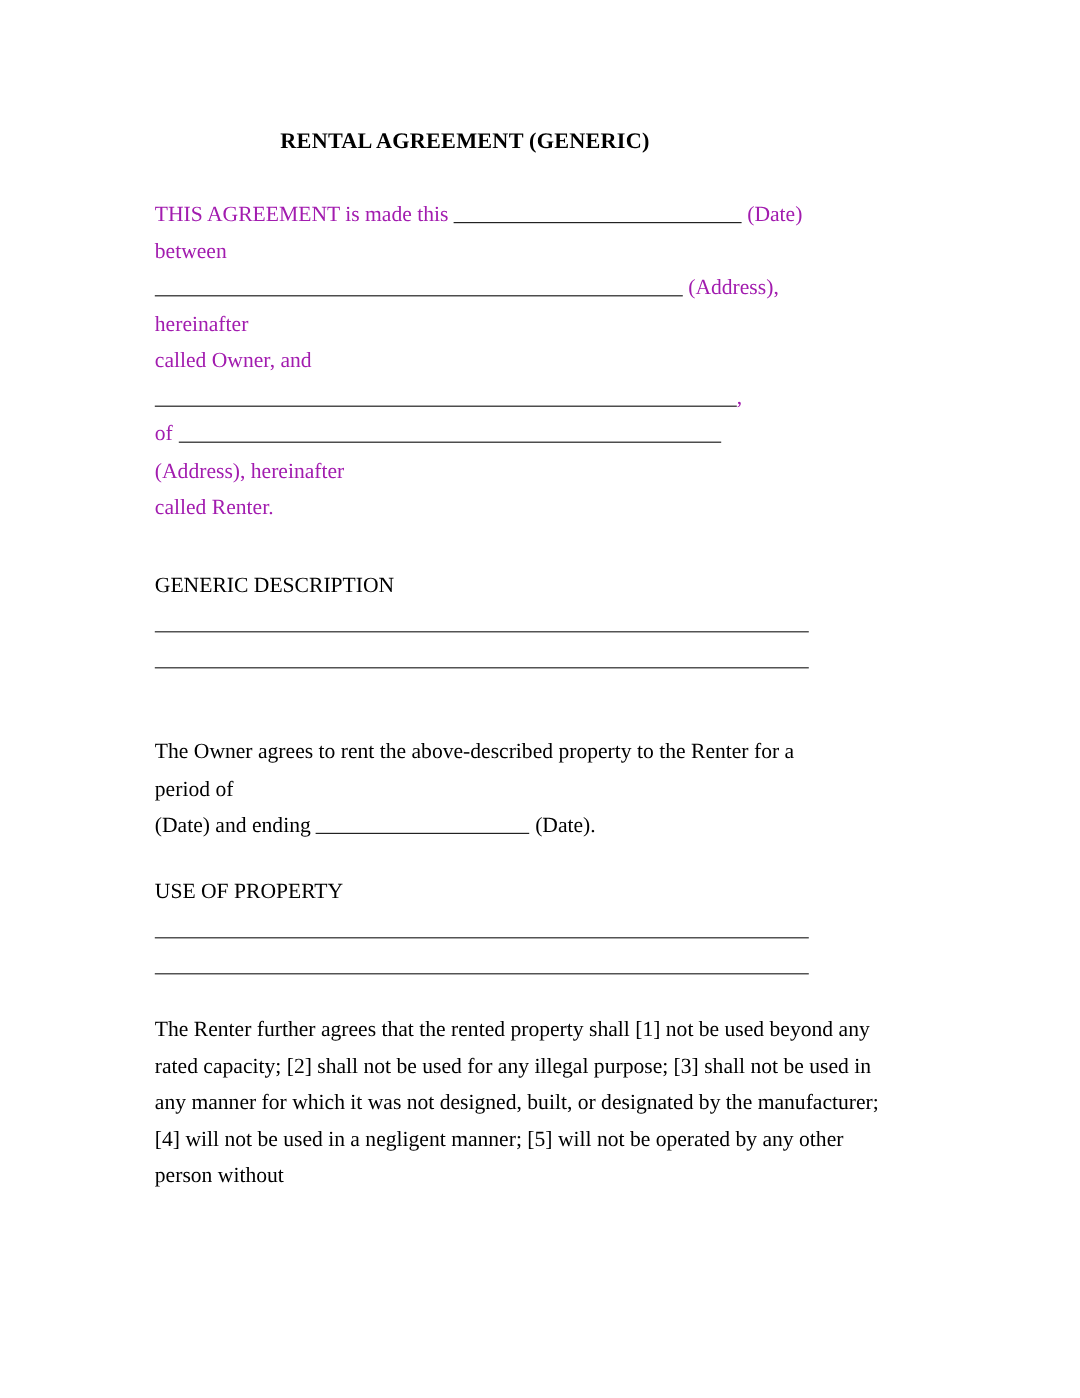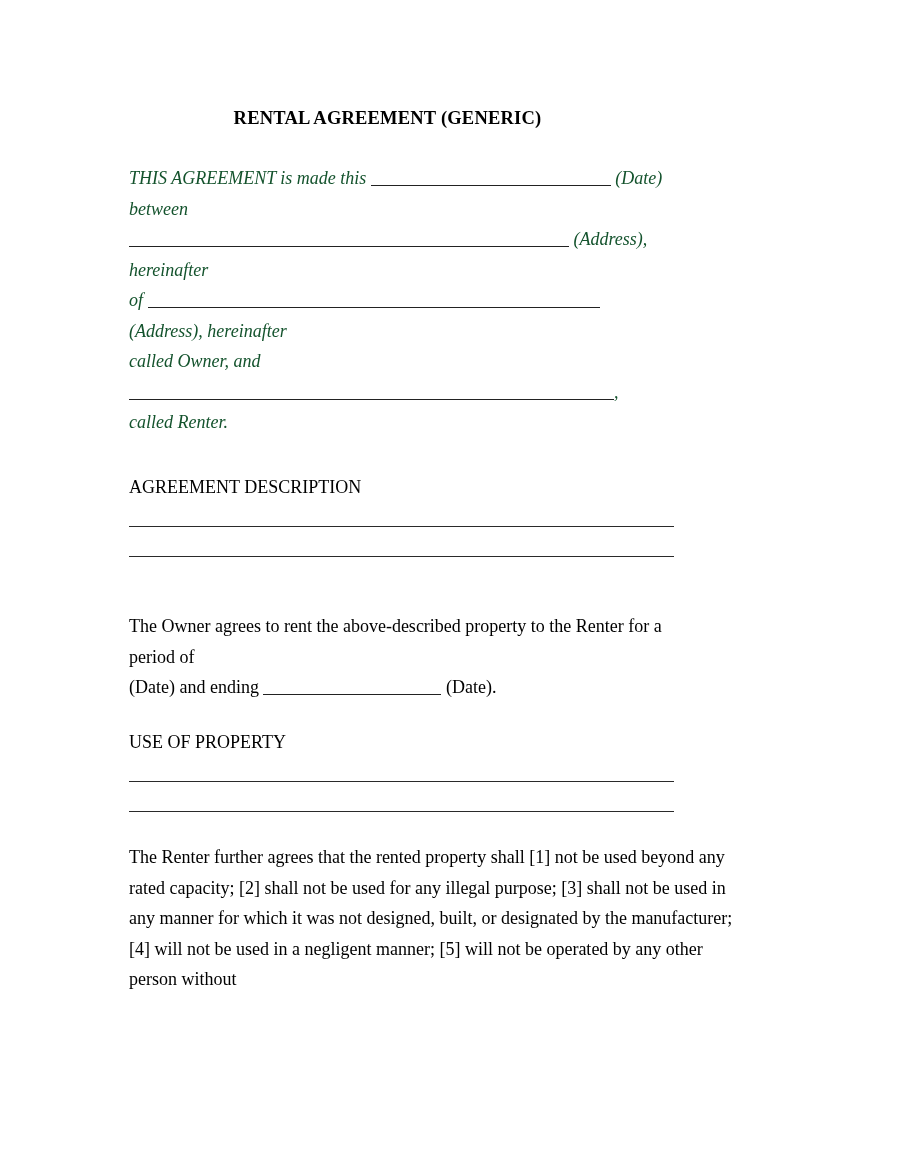--- a/index.html
+++ b/index.html
@@ -28,22 +28,21 @@
     font-weight: bold;
     font-size: 18.5px;
     letter-spacing: 0.2px;
     margin: 0 0 0 0;
     padding-top: 12px;
     padding-right: 28px;
   }
   .block {
     font-size: 18px;
     line-height: 30.5px;
-    color: #14532d;
-    font-style: italic;
+    color: #a21caf;
   }
   .spacer-lg { height: 34px; }
   .spacer-md { height: 24px; }
 
   .para {
     font-size: 18px;
     line-height: 30.5px;
     margin: 0;
     text-align: left;
   }
@@ -81,34 +80,34 @@
     <div class="para">
       <span>THIS AGREEMENT is made this</span>
       <span class="fill" style="width:240px"></span>
       <span>(Date) between</span>
     </div>
     <div class="para">
       <span class="fill" style="width:440px"></span>
       <span>(Address), hereinafter</span>
     </div>
     <div class="para">
+      <span>called Owner, and</span>
+      <span class="fill" style="width:485px"></span><span>,</span>
+    </div>
+    <div class="para">
       <span>of</span>
       <span class="fill" style="width:452px"></span>
       <span>(Address), hereinafter</span>
-    </div>
-    <div class="para">
-      <span>called Owner, and</span>
-      <span class="fill" style="width:485px"></span><span>,</span>
     </div>
     <div class="para">called Renter.</div>
   </div>
 
   <div class="spacer-lg"></div>
 
-  <div class="section-head">AGREEMENT DESCRIPTION</div>
+  <div class="section-head">GENERIC DESCRIPTION</div>
 
   <div class="rule-row">
     <hr class="rule" style="width:618px">
   </div>
   <div class="rule-row">
     <hr class="rule" style="width:618px">
   </div>
 
   <div class="spacer-md"></div>
 

